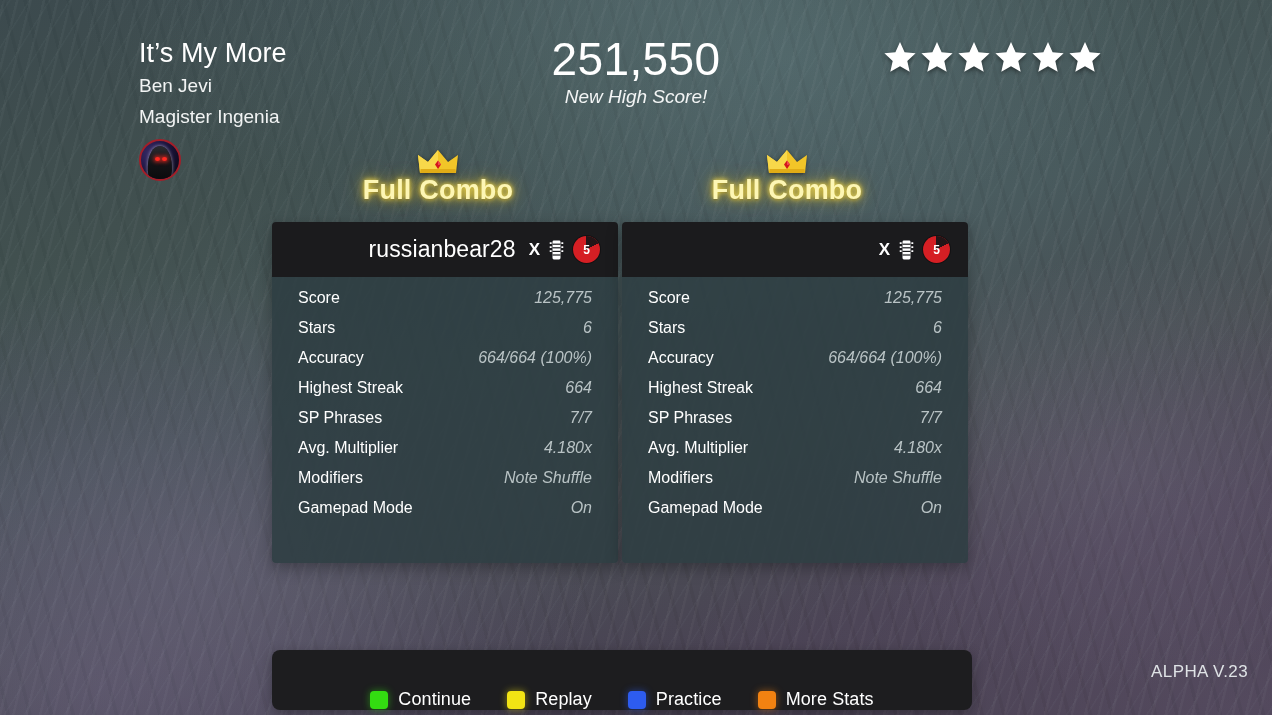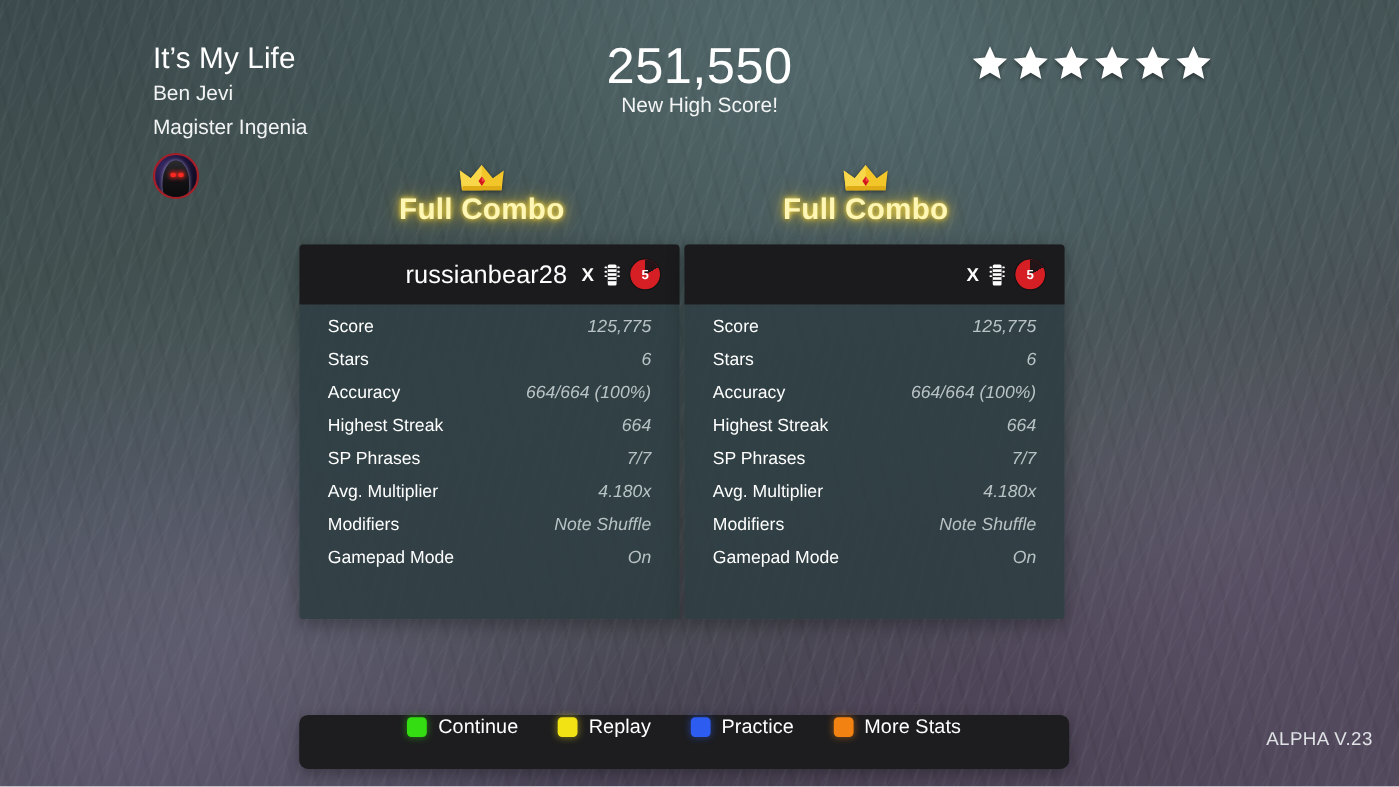--- a/index.html
+++ b/index.html
@@ -108,20 +108,21 @@
     font-size: 46px;
     color: #ffffff;
     line-height: 44px;
     letter-spacing: 0.4px;
   }
   #high-score-label {
     font-size: 19px;
     color: #f3f5f5;
     line-height: 26px;
     margin-top: 3px;
+    font-style: italic;
   }
 
   
   #stars-row {
     right: 170px;
     top: 40px;
     display: flex;
     gap: 3px;
   }
   #stars-row .star {
@@ -237,25 +238,25 @@
     font-size: 16px;
     color: #b9c3c5;
     font-style: italic;
   }
 
   
   #button-bar {
     left: 272px;
     top: 650px;
     width: 700px;
-    height: 49px;
+    height: 60px;
     background: #1d1d1f;
     border-radius: 8px;
     display: flex;
-    align-items: flex-start;
+    align-items: flex-end;
     justify-content: center;
     gap: 36px;
     box-shadow: 0 4px 14px rgba(0,0,0,0.32);
   }
   .nav-button {
     display: flex;
     align-items: center;
     gap: 10px;
     cursor: pointer;
   }
@@ -277,21 +278,21 @@
     color: #dfe3e6;
     letter-spacing: 0.4px;
   }
 </style>
 </head>
 <body>
 
 <div id="screen">
 
   <div class="layer" id="song-info">
-    <div id="song-title">It’s My Life</div>
+    <div id="song-title">It’s My More</div>
     <div id="song-artist">Ben Jevi</div>
     <div id="song-charter">Magister Ingenia</div>
     <div id="avatar">
       <div class="hood"></div>
       <div class="eye l"></div>
       <div class="eye r"></div>
     </div>
   </div>
 
   <div class="layer" id="score-block">

